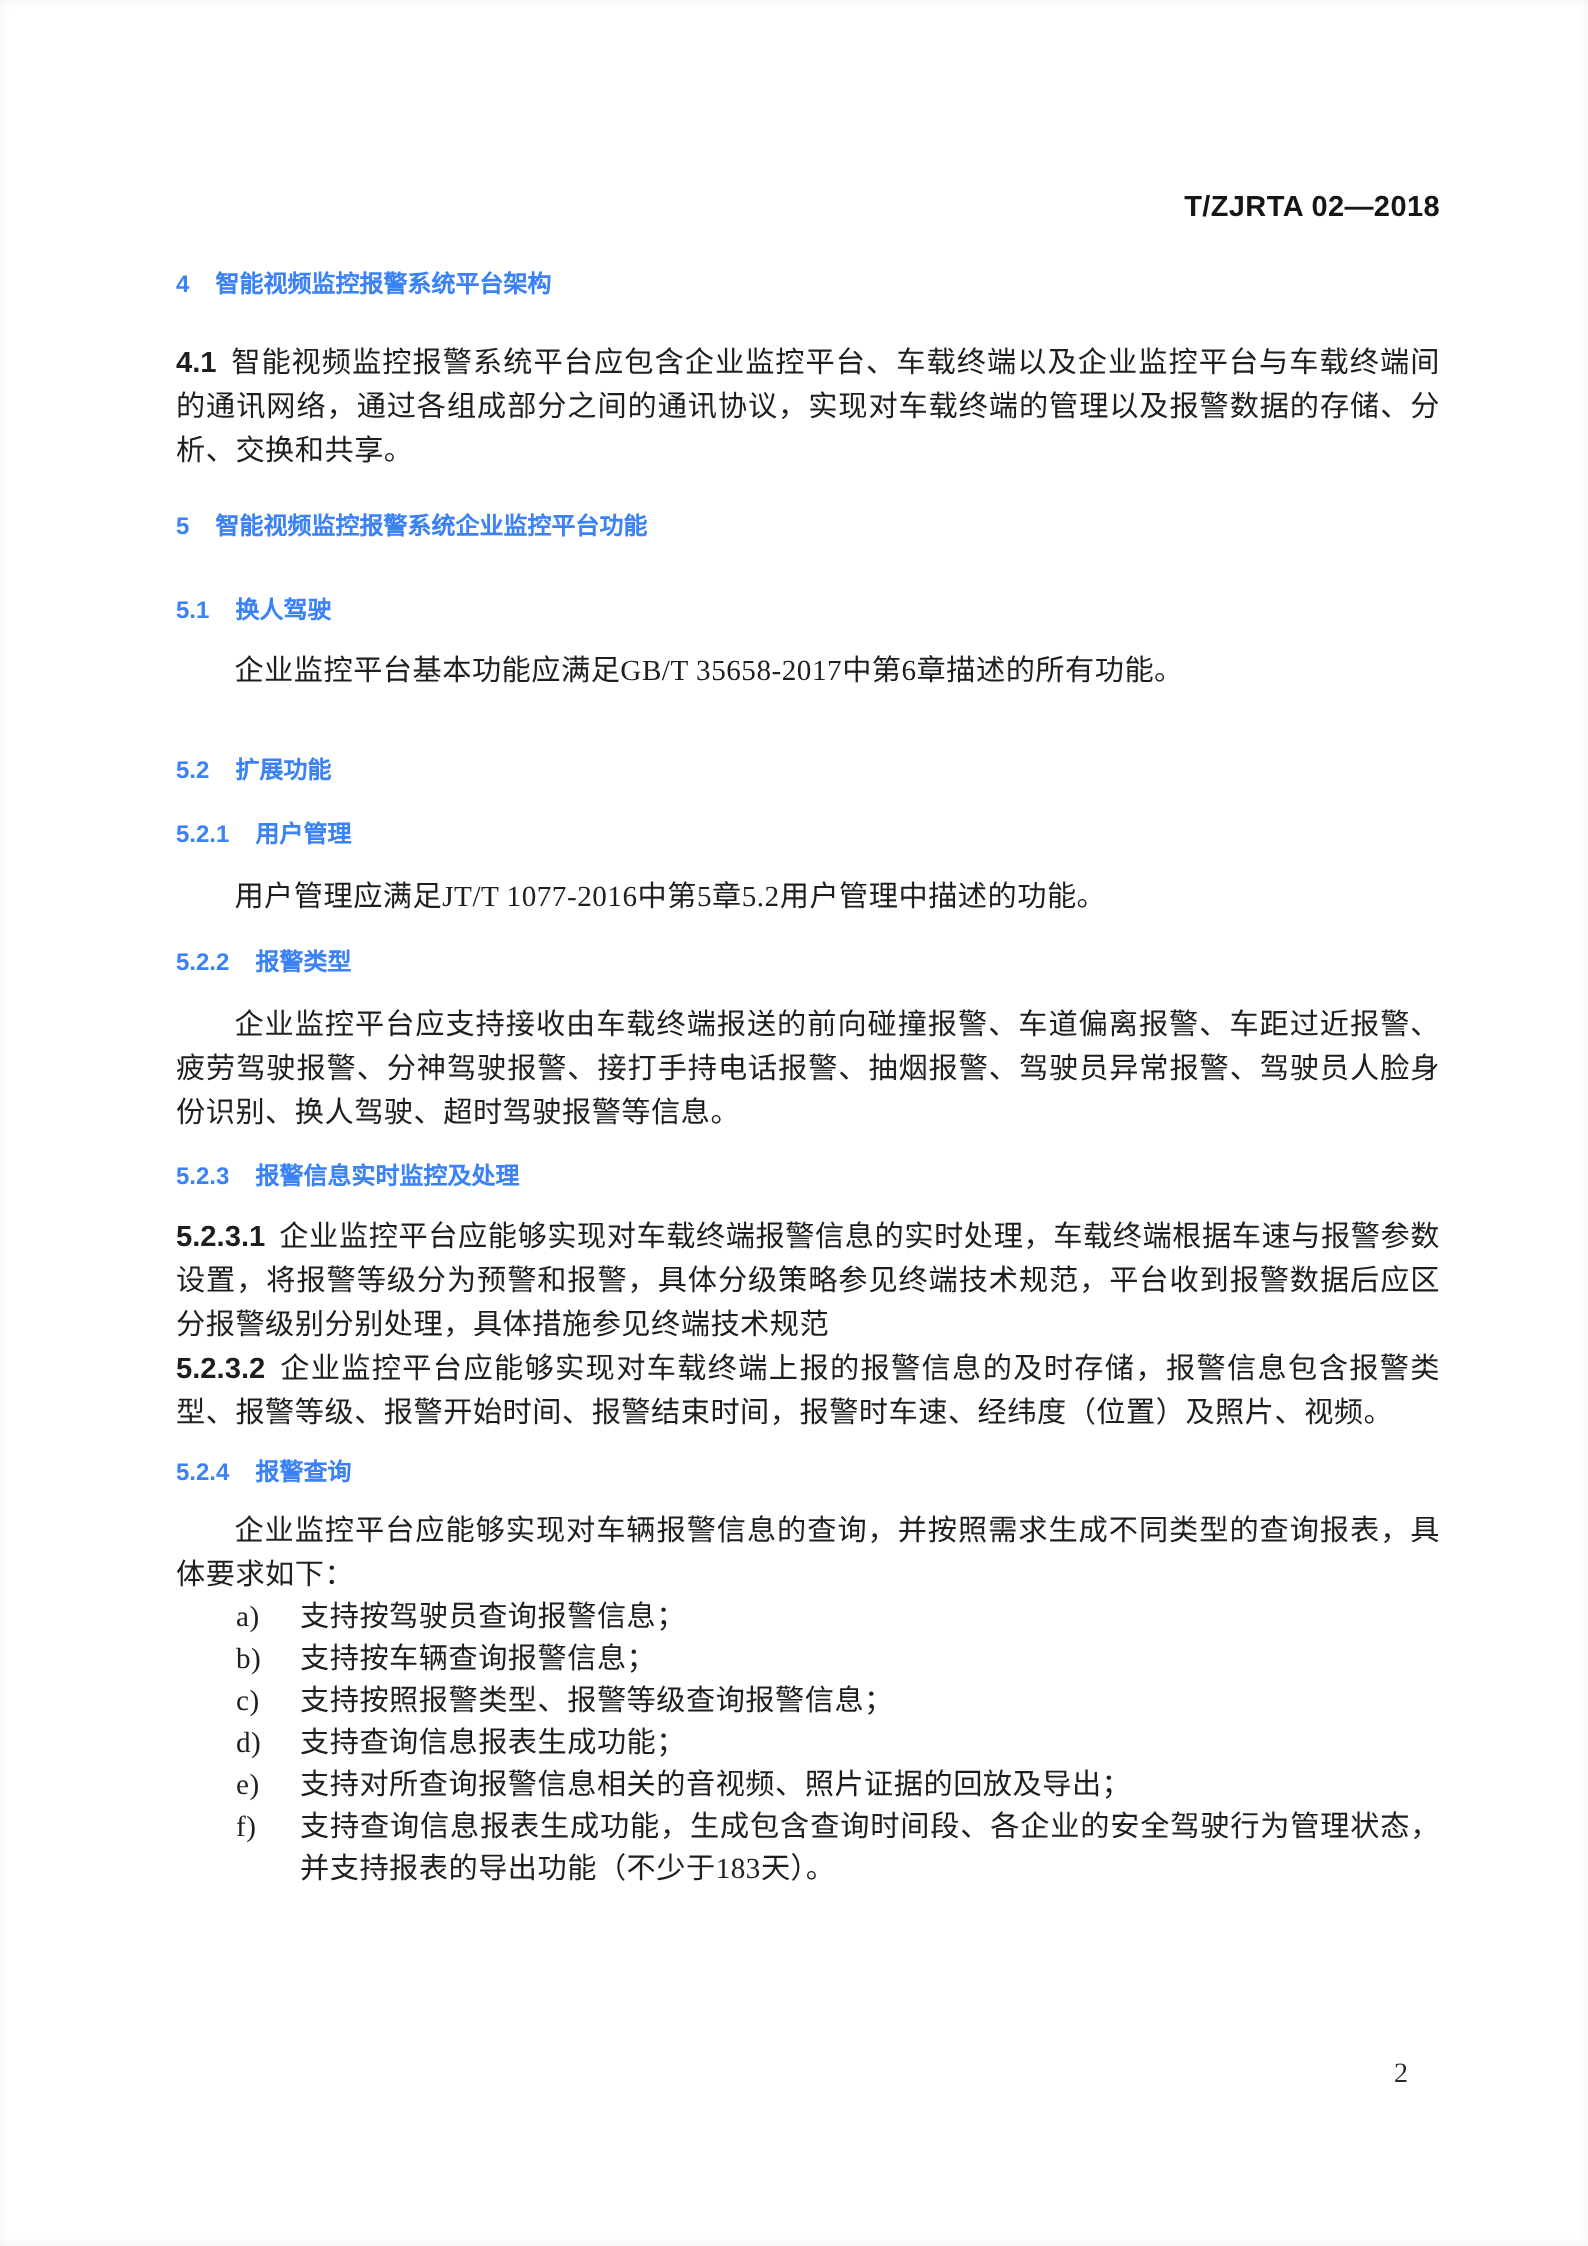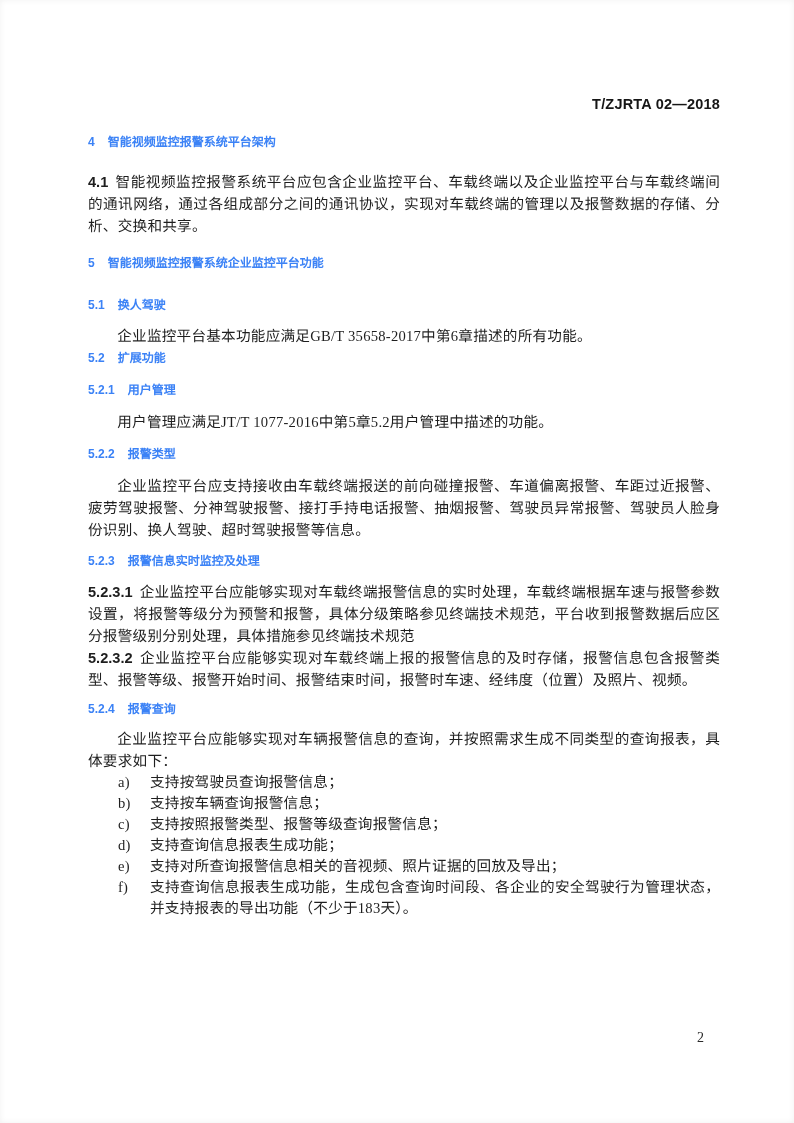--- a/index.html
+++ b/index.html
@@ -59,21 +59,21 @@
   }
   .indent { text-indent: 2em; }
 
   
   .h-c4      { margin-top: 16px; }
   .p-c41     { margin-top: 18px; }
   .p-c42     { margin-top: 0; }
   .h-c5      { margin-top: 15px; }
   .h-c51     { margin-top: 20px; }
   .b-c51     { margin-top: 9px; }
-  .h-c52     { margin-top: 0; }
+  .h-c52     { margin-top: 27px; }
   .h-c521    { margin-top: 10px; }
   .b-c521    { margin-top: 10px; }
   .h-c522    { margin-top: 10px; }
   .b-c522    { margin-top: 10px; }
   .h-c523    { margin-top: 9px; }
   .p-c5231   { margin-top: 9px; }
   .p-c5232   { margin-top: 0; }
   .h-c524    { margin-top: 7px; }
   .b-c524    { margin-top: 8px; }
 

